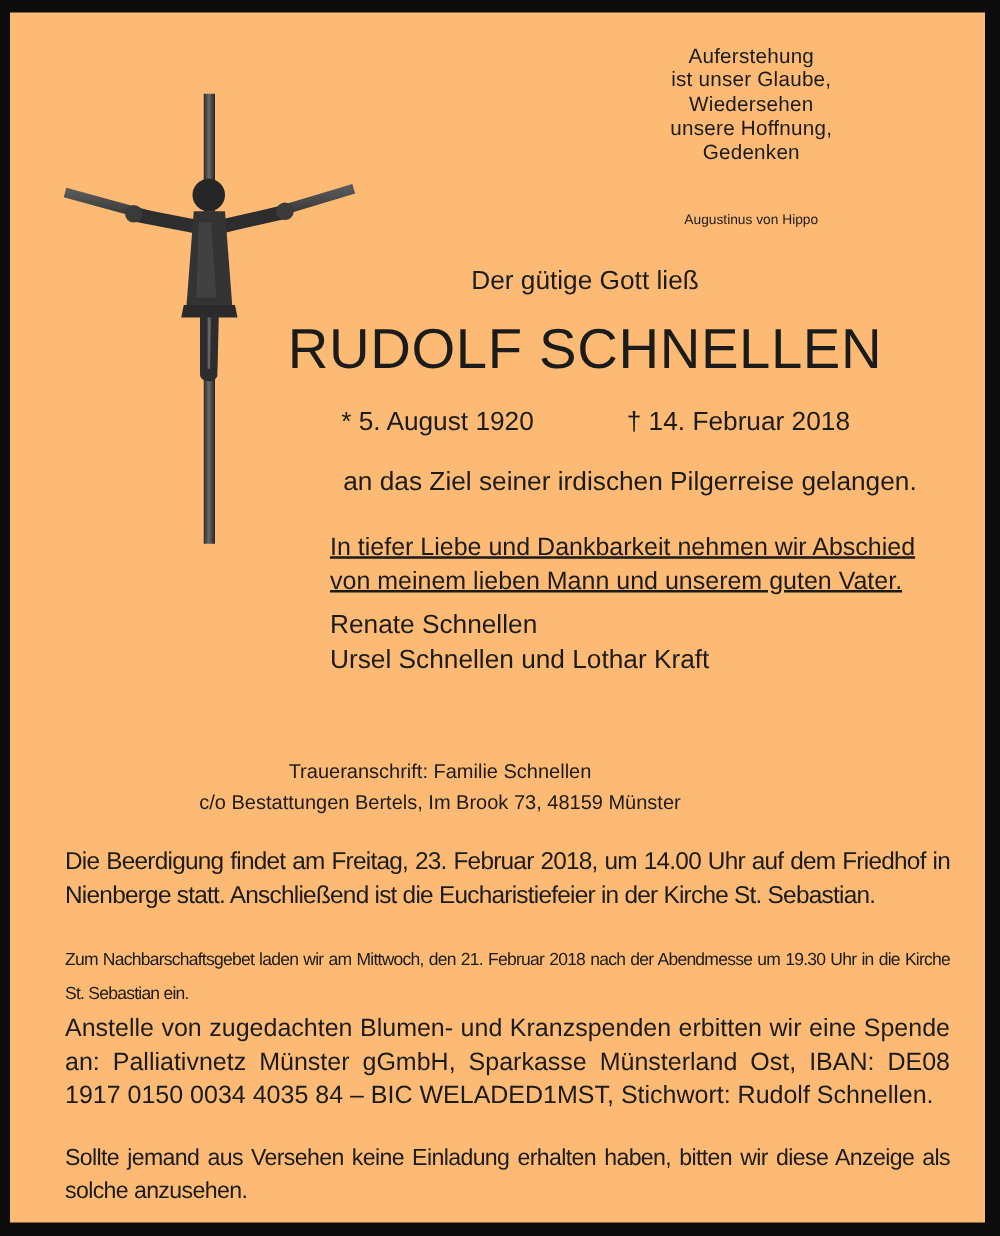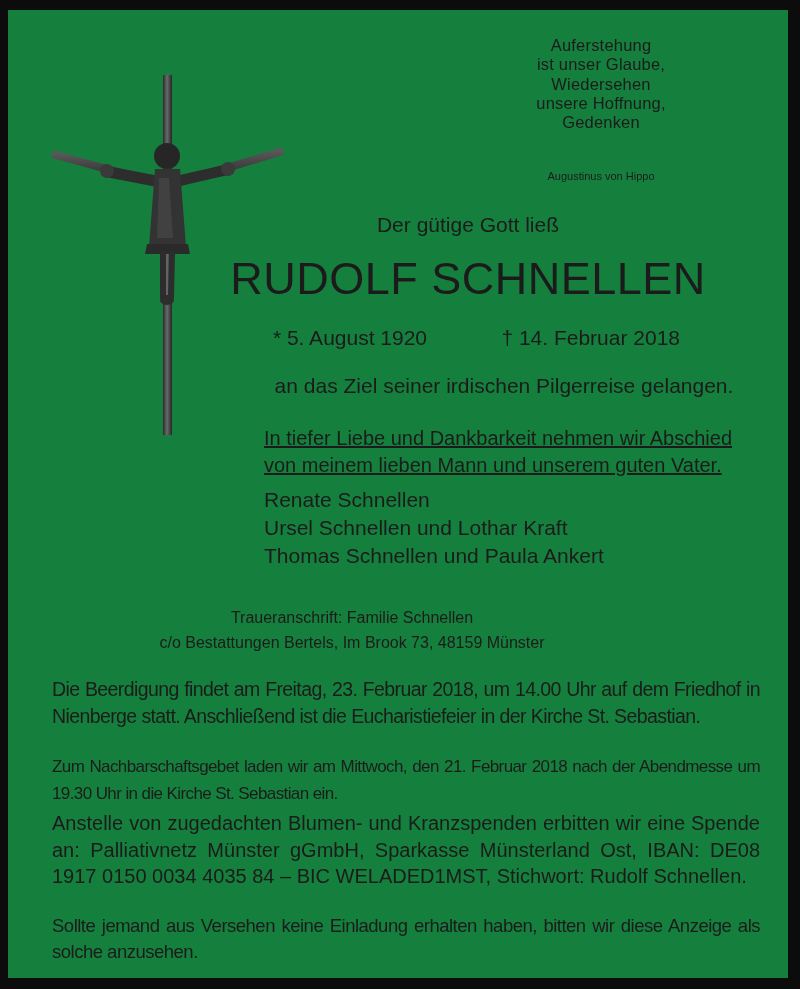--- a/index.html
+++ b/index.html
@@ -8,21 +8,21 @@
     background: #0c0c0c;
     font-family: "Liberation Sans", sans-serif;
     color: #1b1b1b;
     position: relative;
     overflow: hidden;
   }
   .page {
     position: absolute;
     left: 8px; top: 10px;
     width: 780px; height: 968px;
-    background: #15803d;
+    background: #fdba74;
   }
   .abs { position: absolute; }
 
   .quote {
     left: 448px; top: 26px; width: 290px;
     text-align: center;
     font-size: 16.5px;
     line-height: 19.3px;
     letter-spacing: 0.2px;
   }
@@ -61,21 +61,21 @@
   .mourners { left: 256px; top: 476px; width: 492px; font-size: 21px; }
   .mourner-line { line-height: 28px; }
   .address {
     left: 44px; top: 596px; width: 600px;
     font-size: 16px;
     line-height: 24.5px;
     text-align: center;
   }
   .para { left: 44px; width: 708px; text-align: justify; }
   .para-1 { top: 666px; font-size: 19.5px; line-height: 26.5px; letter-spacing: -0.6px; }
-  .para-2 { top: 744px; font-size: 17px; line-height: 26.5px; letter-spacing: -0.6px; }
+  .para-2 { top: 744px; font-size: 14px; line-height: 26.5px; letter-spacing: -0.6px; }
   .para-3 { top: 800px; font-size: 20px;   line-height: 26.5px; }
   .para-4 { top: 903px; font-size: 18.5px; line-height: 26px; letter-spacing: -0.5px; }
 
   .crucifix { left: 37px; top: 60px; width: 245px; height: 380px; }
 </style>
 </head>
 <body>
 
 <div class="page">
 
@@ -131,21 +131,20 @@
     <span class="date-death">† 14. Februar 2018</span>
   </div>
 
   <div class="abs closing">an das Ziel seiner irdischen Pilgerreise gelangen.</div>
 
   <div class="abs farewell">In tiefer Liebe und Dankbarkeit nehmen wir Abschied von meinem lieben Mann und unserem guten Vater.</div>
 
   <div class="abs mourners">
     <div class="mourner-line">Renate Schnellen</div>
     <div class="mourner-line">Ursel Schnellen und Lothar Kraft</div>
-    <div class="mourner-line">Thomas Schnellen und Paula Ankert</div>
   </div>
 
   <div class="abs address">
     <div>Traueranschrift: Familie Schnellen</div>
     <div>c/o Bestattungen Bertels, Im Brook 73, 48159 Münster</div>
   </div>
 
   <div class="abs para para-1">Die Beerdigung findet am Freitag, 23. Februar 2018, um 14.00 Uhr auf dem Friedhof in Nienberge statt. Anschließend ist die Eucharistiefeier in der Kirche St. Sebastian.</div>
   <div class="abs para para-2">Zum Nachbarschaftsgebet laden wir am Mittwoch, den 21. Februar 2018 nach der Abendmesse um 19.30 Uhr in die Kirche St. Sebastian ein.</div>
   <div class="abs para para-3">Anstelle von zugedachten Blumen- und Kranzspenden erbitten wir eine Spende an: Palliativnetz Münster gGmbH, Sparkasse Münsterland Ost, IBAN: DE08 1917 0150 0034 4035 84 – BIC WELADED1MST, Stichwort: Rudolf Schnellen.</div>

